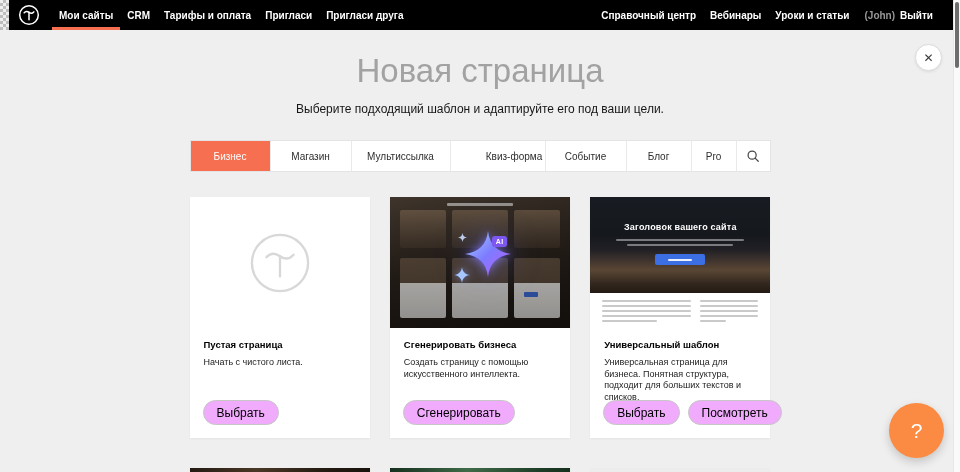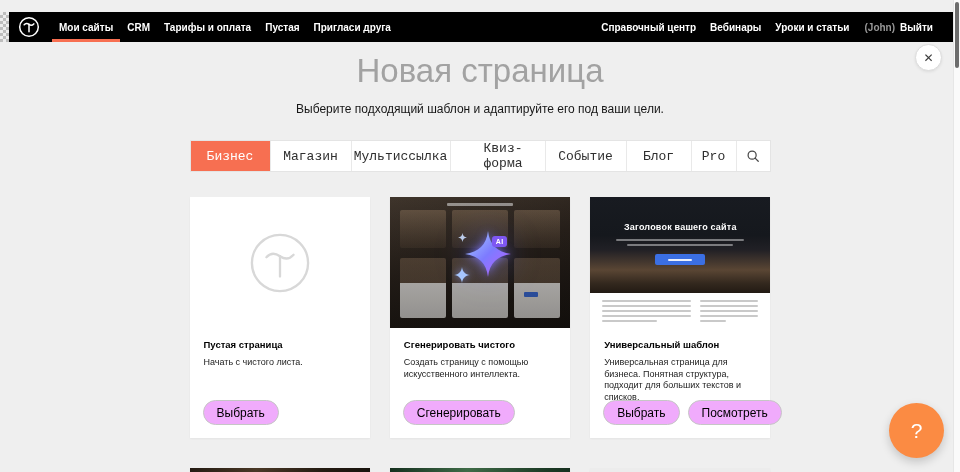--- a/index.html
+++ b/index.html
@@ -1,21 +1,21 @@
 <!DOCTYPE html>
 <html style="--accent: #f76f51; --help: #fb8b43; --header-bg: #000000; --page-bg: #efefef; --blue: #3b6fe3; --ai-badge: #7e57f2;"><head>
 <meta charset="utf-8">
 <style>
   * { box-sizing: border-box; }
   html, body { margin: 0; padding: 0; }
   body { font-family: "Liberation Sans", "DejaVu Sans", sans-serif; background: #dedede; }
   .stage { position: relative; width: 960px; height: 472px; overflow: hidden; background: var(--page-bg, #efefef); }
 
   
-  .topbar { position: absolute; top: 12px; left: 0; width: 960px; height: 30px; background: var(--header-bg, #000); display: flex; align-items: center; z-index: 5; }
+  .topbar { position: absolute; top: 0; left: 0; width: 960px; height: 30px; background: var(--header-bg, #000); display: flex; align-items: center; z-index: 5; }
   .checker { width: 9px; height: 30px; flex: none; background-image: conic-gradient(#bdbdbd 0 25%, #ededed 0 50%, #bdbdbd 0 75%, #ededed 0); background-size: 6px 6px; }
   .logo { margin-left: 9px; width: 22px; height: 22px; flex: none; display: flex; cursor: pointer; }
   .nav-left { display: flex; align-items: stretch; height: 100%; margin-left: 12px; }
   .nav-item { display: flex; align-items: center; padding: 0 7px; color: #fff; font-size: 10px; font-weight: 700; text-decoration: none; cursor: pointer; white-space: nowrap; }
   .nav-item.active { box-shadow: inset 0 -3px 0 var(--accent, #f76f51); }
   .nav-right { margin-left: auto; display: flex; align-items: center; height: 100%; padding-right: 20px; }
   .user-name { color: #979797; font-size: 10px; font-weight: 700; padding: 0 2px 0 8px; }
   .nav-right .logout { padding-left: 3px; }
 
   
@@ -23,21 +23,21 @@
   .scroll-thumb { position: absolute; top: 2px; left: 1px; width: 4px; height: 66px; background: #6d6d6d; border-radius: 2px; cursor: pointer; }
 
   
   .modal { position: absolute; top: 30px; left: 0; right: 0; }
   .close-btn { position: absolute; top: 14px; right: 18px; width: 27px; height: 27px; border-radius: 50%; background: #fff; border: 1px solid #dcdcdc; color: #3a3a3a; display: flex; align-items: center; justify-content: center; font-size: 12px; line-height: 1; cursor: pointer; padding: 0; box-shadow: 0 1px 3px rgba(0,0,0,0.08); z-index: 10; font-family: inherit; }
   .page-title { margin: 24px 1px 0; text-align: center; font-size: 33px; line-height: 34px; font-weight: 300; color: #a2a2a2; }
   .page-subtitle { margin: 14px 0 0; text-align: center; font-size: 12px; line-height: 14px; color: #161616; }
 
   
   .tabs { width: 581px; height: 32px; margin: 24px auto 0; display: flex; background: #fff; border: 1px solid #e4e4e4; }
-  .tab { display: flex; align-items: center; justify-content: center; font-size: 13px; color: #2e2e2e; border-left: 1px solid #e9e9e9; cursor: pointer; font-family: Liberation Mono, monospace; }
+  .tab { display: flex; align-items: center; justify-content: center; font-size: 10px; color: #2e2e2e; border-left: 1px solid #e9e9e9; cursor: pointer; }
   .tab:first-child { border-left: none; }
   .tab.active { background: var(--accent, #f76f51); color: #fff; border-left: none; }
   .tab:nth-child(1) { width: 79px; }
   .tab:nth-child(2) { width: 81px; }
   .tab:nth-child(3) { width: 99px; }
   .tab:nth-child(4) { width: 95px; padding-left: 33px; }
   .tab:nth-child(5) { width: 81px; }
   .tab:nth-child(6) { width: 65px; }
   .tab:nth-child(7) { width: 45px; }
   .tab-search { flex: 1; }
@@ -108,21 +108,21 @@
       <svg width="22" height="22" viewBox="0 0 22 22">
         <circle cx="11" cy="11" r="9.3" fill="none" stroke="#fff" stroke-width="1.5"></circle>
         <path d="M6.2 8.8 C7.6 7.0 9.4 7.0 11 8.3 C12.6 9.6 14.4 9.4 15.8 7.9" fill="none" stroke="#fff" stroke-width="1.5" stroke-linecap="round"></path>
         <path d="M11 8.3 L11 15.8" stroke="#fff" stroke-width="1.5" stroke-linecap="round"></path>
       </svg>
     </div>
     <nav class="nav-left">
       <a class="nav-item active">Мои сайты</a>
       <a class="nav-item">CRM</a>
       <a class="nav-item">Тарифы и оплата</a>
-      <a class="nav-item">Пустая</a>
+      <a class="nav-item">Пригласи</a>
       <a class="nav-item">Пригласи друга</a>
     </nav>
     <nav class="nav-right">
       <a class="nav-item">Справочный центр</a>
       <a class="nav-item">Вебинары</a>
       <a class="nav-item">Уроки и статьи</a>
       <span class="user-name">(John)</span>
       <a class="nav-item logout">Выйти</a>
     </nav>
   </header>
@@ -194,21 +194,21 @@
                   <stop offset="0.5" stop-color="#7d7bff"></stop>
                   <stop offset="1" stop-color="#c05cff"></stop>
                 </linearGradient>
               </defs>
               <path d="M12 0C12.9 7.2 16.8 11.1 24 12 16.8 12.9 12.9 16.8 12 24 11.1 16.8 7.2 12.9 0 12 7.2 11.1 11.1 7.2 12 0Z" fill="url(#starg)"></path>
             </svg>
             <span class="ai-badge">AI</span>
           </div>
         </div>
         <div class="card-body">
-          <h3 class="card-title">Сгенерировать чистого</h3>
+          <h3 class="card-title">Сгенерировать бизнеса</h3>
           <p class="card-desc">Создать страницу с помощью искусственного интеллекта.</p>
         </div>
         <div class="card-actions">
           <button class="pill-btn">Сгенерировать</button>
         </div>
       </article>
 
       <article class="card">
         <div class="preview">
           <div class="un-hero">

